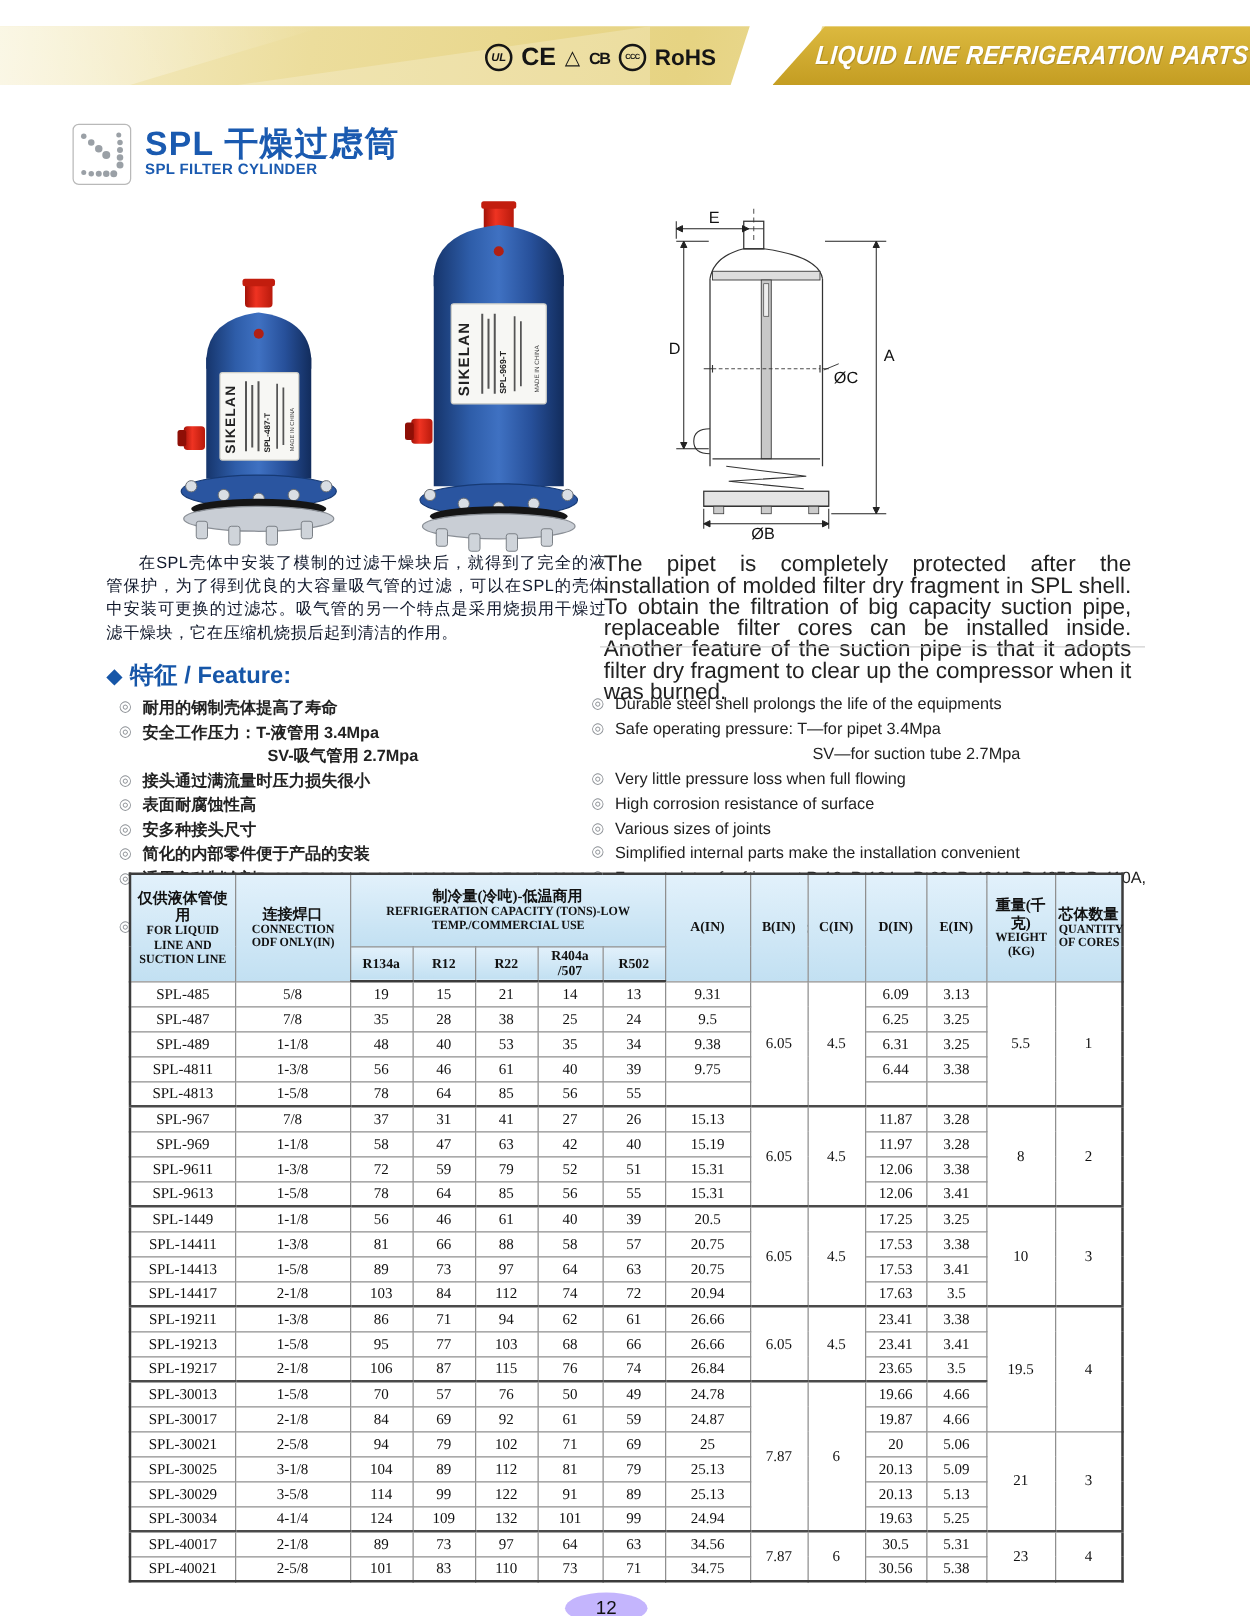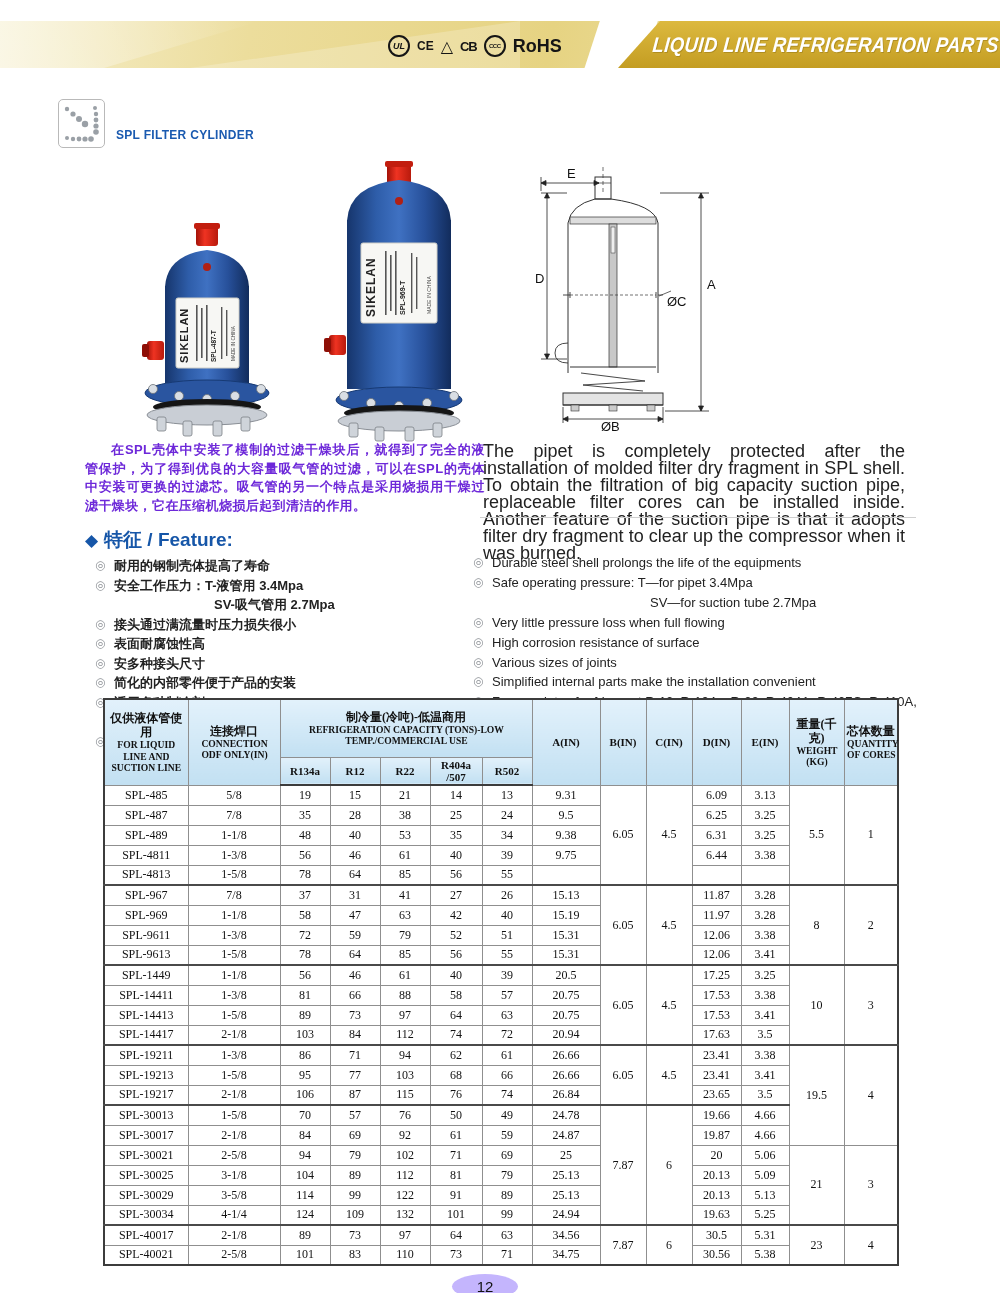--- a/index.html
+++ b/index.html
@@ -20,33 +20,33 @@
     background:linear-gradient(#dcb93f,#c49d22); clip-path:polygon(11% 0,100% 0,100% 100%,0 100%);
     display:flex; align-items:center; justify-content:center; padding-left:34px; }
   .banner span { color:#ffffff; font-weight:bold; font-style:italic; font-size:21px;
     letter-spacing:.5px; transform:scaleX(.88) skewX(-6deg); white-space:nowrap;
     text-shadow:1px 1px 0 rgba(140,110,20,.45); }
   .certs { position:absolute; left:388px; top:12px; height:26px; display:flex; align-items:center; gap:7px; color:#151515; }
   .cert-circle { display:inline-flex; align-items:center; justify-content:center; width:22px; height:22px;
     border:2px solid #151515; border-radius:50%; font-weight:bold; }
   .cert-ul { font-size:9px; font-style:italic; }
   .cert-ccc { font-size:6px; letter-spacing:-.5px; }
-  .cert-text { font-weight:bold; font-size:12px; }
+  .cert-text { font-weight:bold; font-size:20px; }
   .cert-cb { font-size:13px; letter-spacing:-1px; }
   .cert-tri { font-weight:bold; font-size:16px; }
   .cert-rohs { font-size:18px; }
 
   
   .logo { position:absolute; left:58px; top:86px; width:47px; height:49px; border:1px solid #b9b9b9; border-radius:5px; background:#fff; }
   .title-zh { position:absolute; left:116px; top:84px; font-size:27px; font-weight:bold; color:#1a5ab0; letter-spacing:1px; }
   .title-en { position:absolute; left:116px; top:115px; font-size:12px; font-weight:bold; color:#1a5ab0; letter-spacing:.3px; }
 
   
   .para-zh { position:absolute; left:85px; top:428px; width:400px; font-size:13px; line-height:18.5px;
-    color:#6d28d9; text-align:justify; text-indent:2em; font-weight:700; letter-spacing:.4px; }
+    color:#0f172a; text-align:justify; text-indent:2em; font-weight:400; letter-spacing:.4px; }
   .para-en { position:absolute; left:483px; top:430px; width:422px; font-size:18px; line-height:17px; color:#222; text-align:justify; }
   .divider { position:absolute; left:480px; top:504px; width:436px; height:1px; background:#cfcfcf; }
 
   
   .feat-head { position:absolute; left:85px; top:514px; font-size:19px; font-weight:bold; color:#1656a8; }
   .feat-head .diamond { margin-right:6px; font-size:17px; }
   ul.features { position:absolute; list-style:none; color:#222; }
   ul.features li { position:relative; padding-left:19px; }
   ul.features .bullet { position:absolute; left:0; top:0; color:#8f9398; font-size:12px; }
   .feat-zh { left:95px; top:543px; width:392px; font-size:13px; line-height:19.5px; font-weight:600; }
@@ -108,20 +108,21 @@
           <circle cx="37" cy="26" r="2.6"></circle>
           <circle cx="37" cy="32" r="2.8"></circle>
         <circle cx="8" cy="38" r="2"></circle>
           <circle cx="14" cy="39" r="2.2"></circle>
           <circle cx="20" cy="39" r="2.4"></circle>
         <circle cx="26" cy="39" r="2.6"></circle>
           <circle cx="32" cy="39" r="2.8"></circle>
       </g>
     </svg>
   </div>
+  <div class="title-zh">SPL 干燥过虑筒</div>
   <div class="title-en">SPL FILTER CYLINDER</div>
 
   <svg style="position:absolute;left:95px;top:142px" width="400" height="288" viewBox="0 0 400 288">
     <defs>
       <linearGradient id="bodyBlue" x1="0" y1="0" x2="1" y2="0">
         <stop offset="0" stop-color="#16356c"></stop>
           <stop offset="0.28" stop-color="#2e5da9"></stop>
         <stop offset="0.5" stop-color="#3f71c2"></stop>
           <stop offset="0.75" stop-color="#27509a"></stop>
         <stop offset="1" stop-color="#122c5c"></stop>

